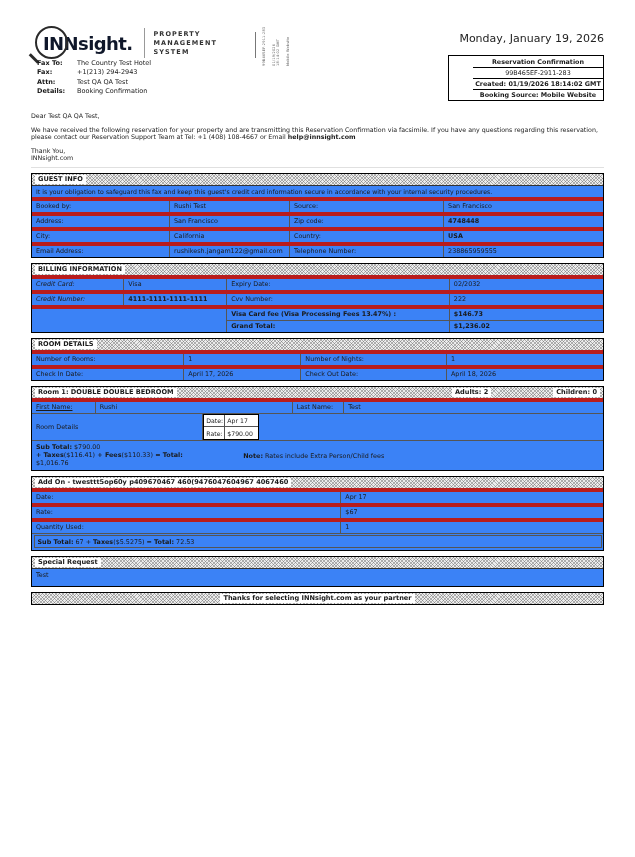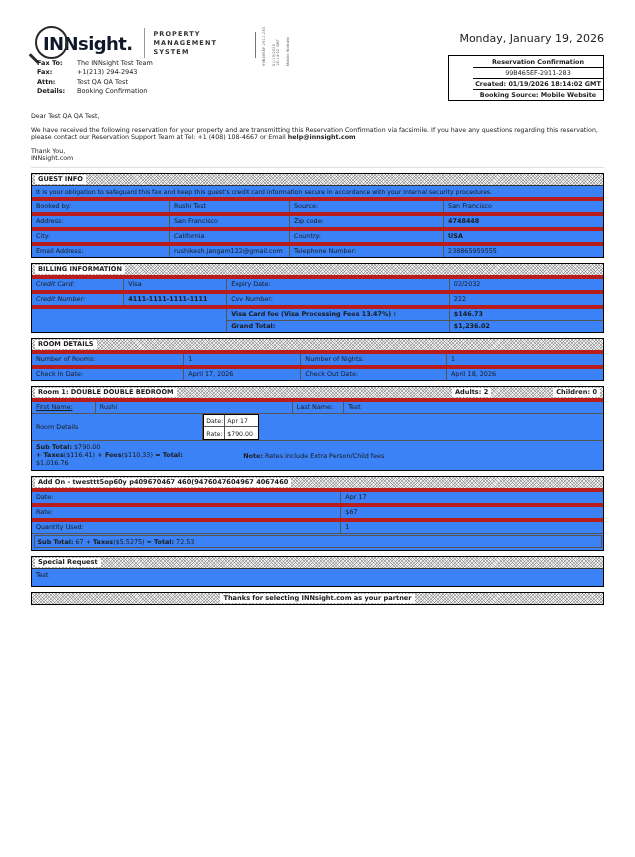--- a/index.html
+++ b/index.html
@@ -128,21 +128,21 @@
         <div class="conf-row b">Created: 01/19/2026 18:14:02 GMT</div>
         <div class="conf-row">
           <span class="b">Booking Source:</span>&nbsp;<span class="b">Mobile Website</span>
         </div>
       </div>
     </div>
 
     <div class="fax-block">
       <div class="fax-row">
         <span class="fax-label">Fax To:</span>
-        <span>The INNsight Test Team</span>
+        <span>The Country Test Hotel</span>
       </div>
       <div class="fax-row">
         <span class="fax-label">Fax:</span>
         <span>+1(213) 294-2943</span>
       </div>
       <div class="fax-row">
         <span class="fax-label">Attn:</span>
         <span>Test QA QA Test</span>
       </div>
       <div class="fax-row">

